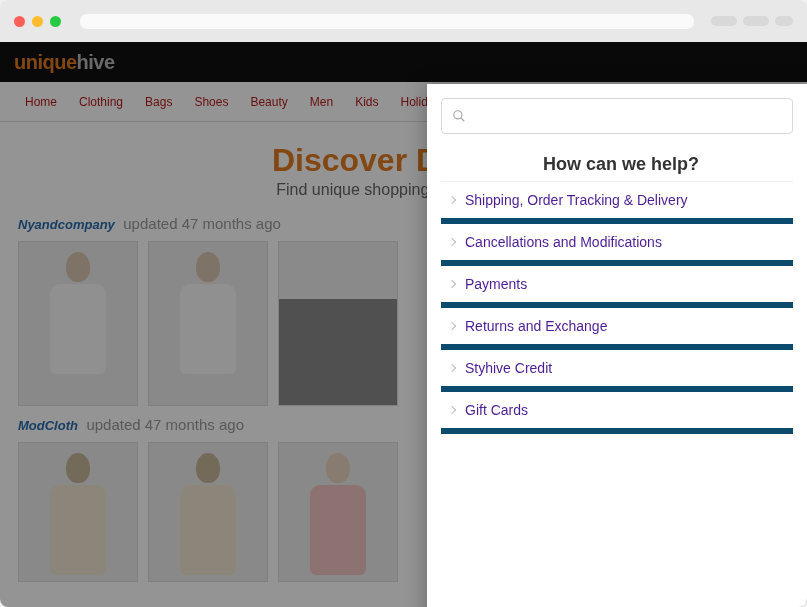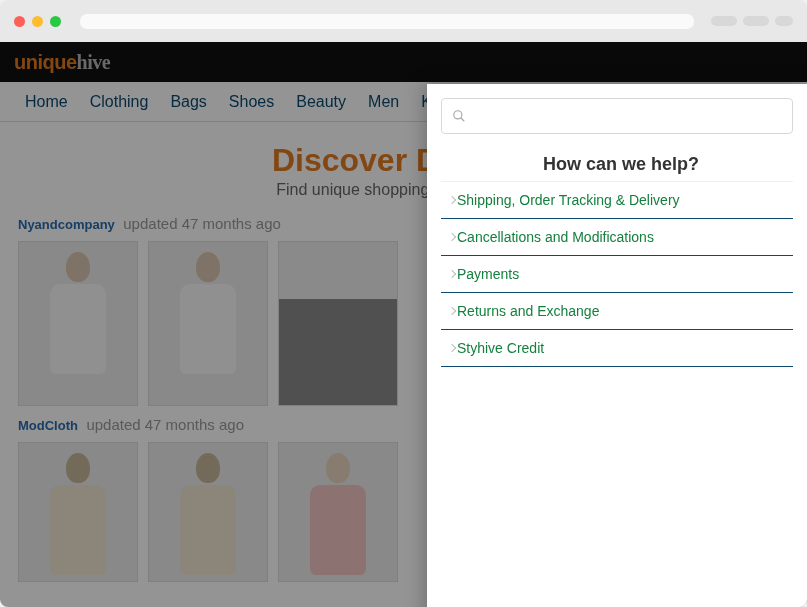--- a/index.html
+++ b/index.html
@@ -13,30 +13,30 @@
 .url-bar { flex: 1; height: 15px; background: #fafafa; border-radius: 7px; margin-left: 12px; }
 .chrome-btns { display: flex; gap: 6px; margin-left: 10px; }
 .chrome-btn { width: 26px; height: 10px; background: #d8d8d8; border-radius: 5px; }
 .chrome-btn.sm { width: 18px; }
 
 .viewport { height: 565px; background: #f5f5f5; position: relative; overflow: hidden; border-radius: 0 0 8px 8px; }
 
 .site { width: 100%; height: 100%; background: #fff; }
 .topbar { height: 40px; background: #111; display: flex; align-items: center; padding: 0 14px; }
 .logo { color: #e07b1f; font-size: 20px; font-weight: 600; letter-spacing: -0.5px; }
-.logo .alt { color: #b5b5b5; font-family: Liberation Serif, serif; }
+.logo .alt { color: #b5b5b5; }
 .navbar { height: 40px; background: #fff; border-bottom: 1px solid #ddd; display: flex; align-items: center; padding: 0 14px; gap: 0; }
-.navitem { font-size: 16px; color: #0c4a6e; padding: 0 11px; }
+.navitem { font-size: 12px; color: #b91c1c; padding: 0 11px; }
 
 .hero { text-align: center; padding: 20px 0 10px; }
 .hero-title { color: #e07b1f; font-size: 32px; font-weight: 600; }
 .hero-sub { color: #666; font-size: 16px; margin-top: 2px; }
 
 .section { padding: 6px 18px 4px; }
-.section-label { font-size: 13px; color: #2b6cad; font-weight: 600; }
+.section-label { font-size: 13px; color: #2b6cad; font-weight: 600; font-style: italic; }
 .section-meta { font-size: 15px; color: #999; font-weight: 400; margin-left: 4px; }
 .gallery { display: flex; gap: 10px; margin-top: 8px; }
 .gallery .card { width: 120px; height: 165px; background: #ececec; border: 1px solid #ddd; position: relative; overflow: hidden; }
 
 
 .mannequin { position: absolute; left: 50%; transform: translateX(-50%); top: 10px; width: 60px; height: 140px; }
 .mannequin .head { width: 24px; height: 30px; background: #d9c7b0; border-radius: 50% 50% 45% 45%; margin: 0 auto; }
 .mannequin .torso { width: 56px; height: 90px; background: #f8f8f8; border-radius: 10px 10px 6px 6px; margin: 2px auto 0; }
 .card.skirt { background: linear-gradient(#eee 0 35%, #8a8a8a 35% 100%); }
 .card.dress-pink .torso { background: #f3c4c4; }
@@ -45,21 +45,21 @@
 
 .dim-overlay { position: absolute; inset: 0; background: rgba(0,0,0,0.42); }
 
 .help-panel { position: absolute; top: 42px; right: 0; width: 380px; background: #fff; height: 565px; box-shadow: -2px 0 20px rgba(0,0,0,0.25); padding: 14px 14px 14px 14px; border-radius: 0 0 8px 0; }
 .search-box { height: 36px; border: 1px solid #d8d8d8; border-radius: 4px; display: flex; align-items: center; padding: 0 10px; gap: 8px; }
 .search-box input { border: none; outline: none; flex: 1; font-size: 14px; background: transparent; }
 .search-icon { width: 14px; height: 14px; stroke: #aaa; fill: none; stroke-width: 2; }
 
 .help-title { font-size: 18px; font-weight: 700; color: #333; margin: 20px 0 6px 8px; text-align: center; }
 .help-list { border-top: 1px solid #eee; }
-.help-item { display: flex; align-items: center; gap: 2px; padding: 10px 8px; border-bottom: 1px solid #0c4a6e; font-size: 14px; color: #15803d; cursor: pointer; }
+.help-item { display: flex; align-items: center; gap: 10px; padding: 10px 8px; border-bottom: 6px solid #0c4a6e; font-size: 14px; color: #4c1d95; cursor: pointer; }
 .help-item .chev { width: 6px; height: 6px; border-right: 1.5px solid #bbb; border-top: 1.5px solid #bbb; transform: rotate(45deg); flex-shrink: 0; }
 </style>
 </head>
 <body>
 
 <div class="browser-chrome">
   <div class="traffic-light tl-red"></div>
   <div class="traffic-light tl-yellow"></div>
   <div class="traffic-light tl-green"></div>
   <div class="url-bar"></div>
@@ -170,15 +170,19 @@
         <span>Payments</span>
       </div>
       <div class="help-item">
         <span class="chev"></span>
         <span>Returns and Exchange</span>
       </div>
       <div class="help-item">
         <span class="chev"></span>
         <span>Styhive Credit</span>
       </div>
+      <div class="help-item">
+        <span class="chev"></span>
+        <span>Gift Cards</span>
+      </div>
     </div>
   </div>
 </div>
 
 </body></html>

